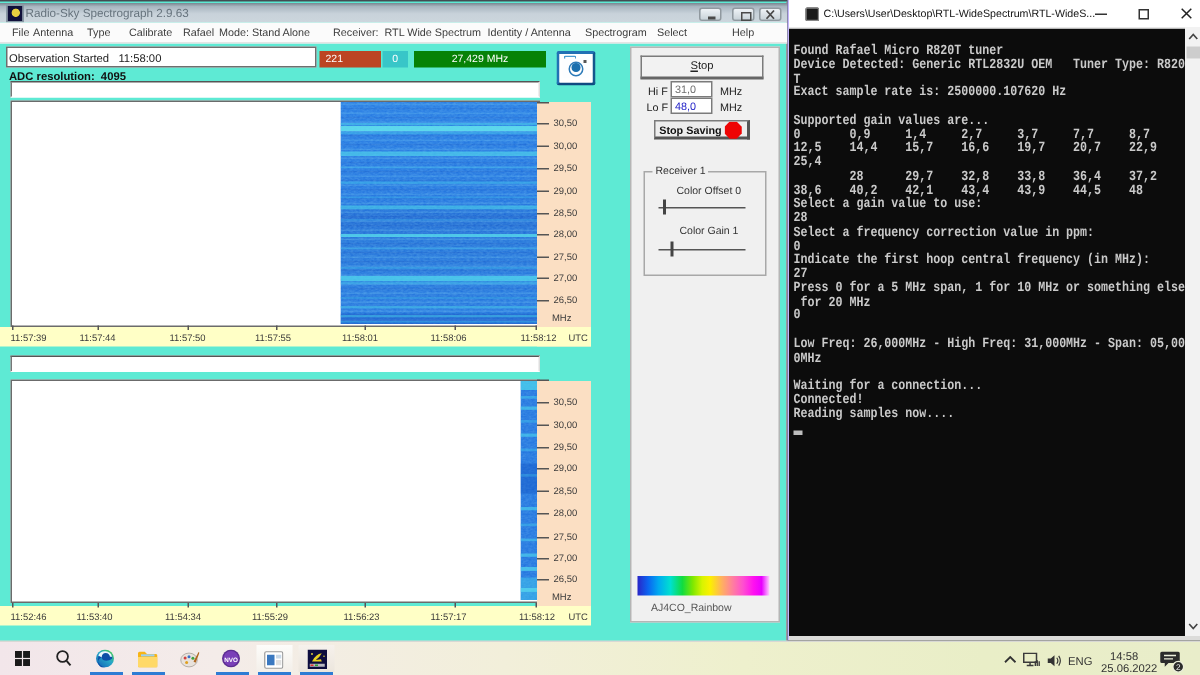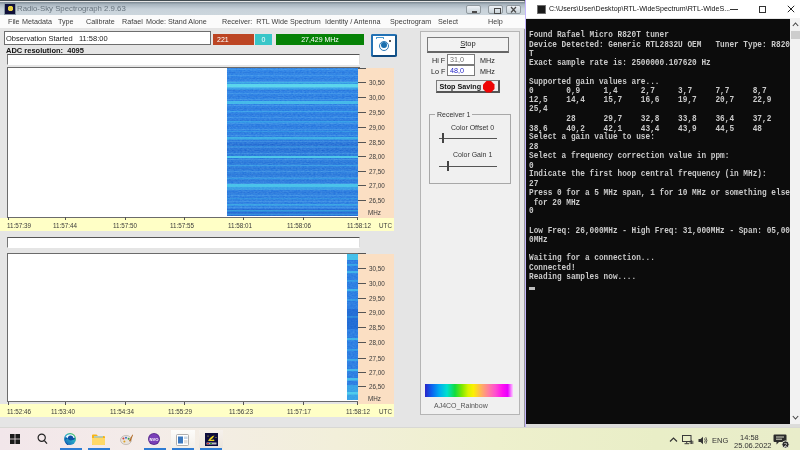--- a/index.html
+++ b/index.html
@@ -1,20 +1,20 @@
 <!DOCTYPE html>
 <html><head>
 <meta charset="utf-8">
 <style>
   html,body{margin:0;padding:0;}
   #screen{position:relative;width:800px;height:450px;overflow:hidden;background:#000;
     font-family:"Liberation Sans", sans-serif;}
   .abs{position:absolute;}
   
-  #rsw{left:0;top:0;width:525px;height:427px;background:#e5e5e5;border-top:1px solid #424c52;box-shadow:inset -1px 0 0 #9a9a9a;}
+  #rsw{left:0;top:0;width:525px;height:427px;background:#5eead4;border-top:1px solid #424c52;box-shadow:inset -1px 0 0 #9a9a9a;}
   #rs-title{left:0;top:1px;width:525px;height:13px;
     background:linear-gradient(180deg,#78858f 0%,#a8b5bf 18%,#c8d2da 55%,#ccd6dd 100%);}
   #rs-ttext{left:17px;top:3px;font-size:7.8px;color:#66737d;}
   #rs-icon{left:4px;top:2px;width:10px;height:10px;background:radial-gradient(circle at 55% 45%, #e8d040 0 2.5px, #10103a 3px);border:1px solid #8898a4;}
   .rsbtn{top:3.5px;width:15px;height:9.5px;box-sizing:border-box;background:linear-gradient(#eef2f6,#c9d3d9);border:1px solid #90999f;border-radius:2px;font-size:8px;line-height:7px;text-align:center;color:#444;}
   #rs-menu{left:0;top:14px;width:525px;height:13px;background:#fbfbfb;border-bottom:1px solid #e4e4e4;}
   .mi{position:absolute;top:15.5px;font-size:7.2px;color:#3c3c3c;white-space:nowrap;}
   
   #obsbox{left:4px;top:30px;width:205px;height:12px;background:#fff;border:1px solid #6e6e6e;}
   #obstext{left:6px;top:33px;font-size:7.5px;color:#222;}
@@ -83,21 +83,21 @@
     <div class="rsbtn abs" style="left:488px;">
         <div style="position:absolute;left:4.5px;top:2.5px;width:5px;height:4px;border:1px solid #4a4a4a;border-top-width:1.5px;"></div>
       </div>
     <div class="rsbtn abs" style="left:506px;">
         <svg width="13" height="8" viewBox="0 0 13 8" style="position:absolute;left:0;top:0.5px;">
           <path d="M4,1 L9,6.5 M9,1 L4,6.5" stroke="#4a4a4a" stroke-width="1.2"></path>
         </svg>
       </div>
     <div id="rs-menu" class="abs"></div>
     <span class="mi" style="left:8px;">File</span>
-    <span class="mi" style="left:22px;">Metadata</span>
+    <span class="mi" style="left:22px;">Antenna</span>
     <span class="mi" style="left:58px;">Type</span>
     <span class="mi" style="left:86px;">Calibrate</span>
     <span class="mi" style="left:122px;">Rafael</span>
     <span class="mi" style="left:146px;">Mode: Stand Alone</span>
     <span class="mi" style="left:222px;">Receiver:&nbsp; RTL Wide Spectrum</span>
     <span class="mi" style="left:325px;">Identity / Antenna</span>
     <span class="mi" style="left:390px;">Spectrogram</span>
     <span class="mi" style="left:438px;">Select</span>
     <span class="mi" style="left:488px;">Help</span>
 

